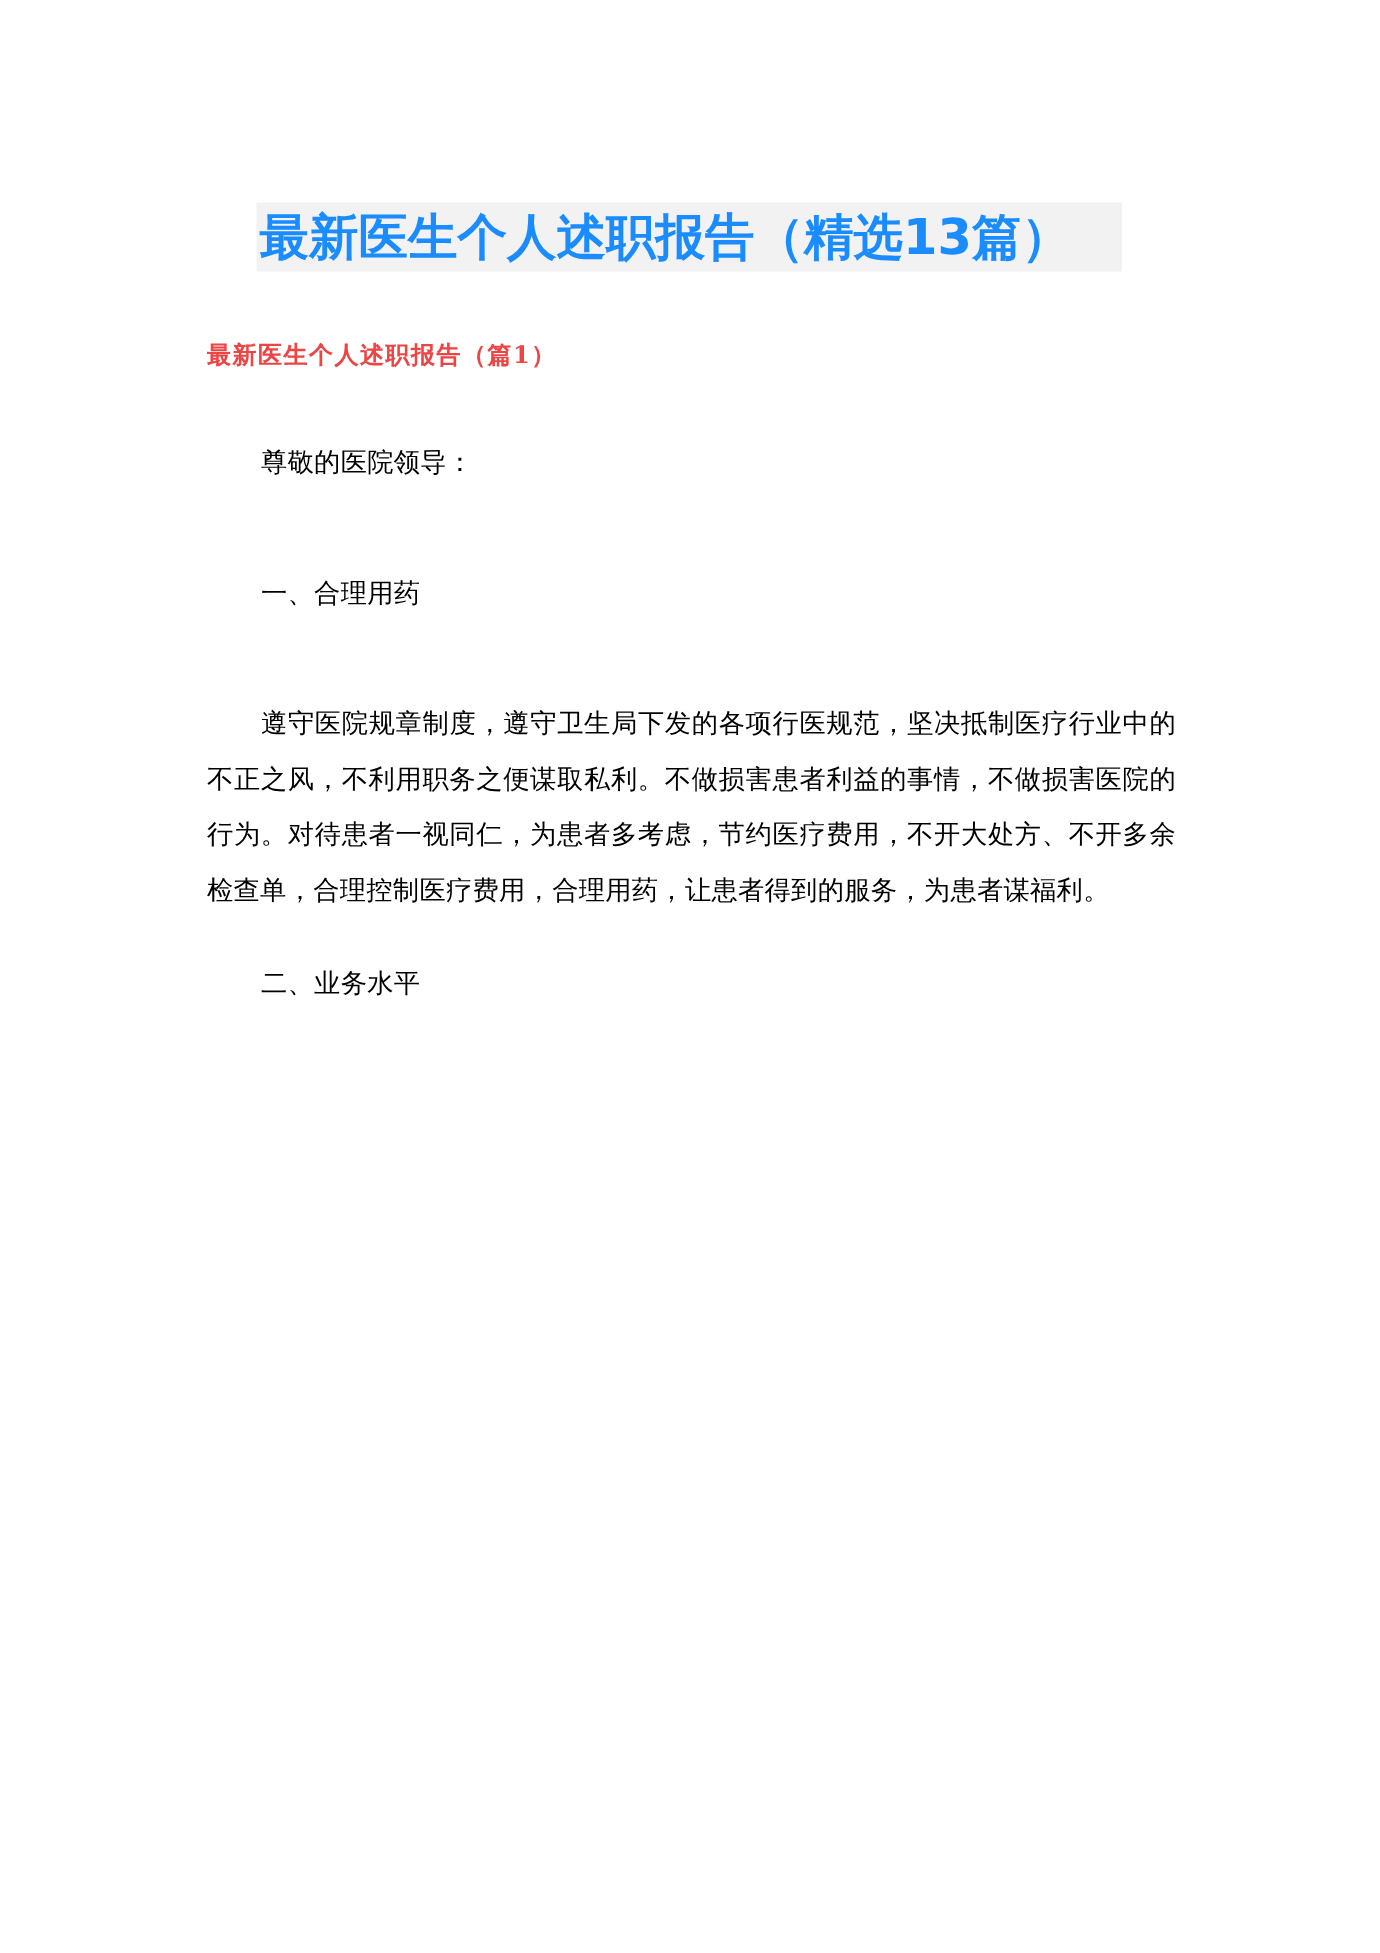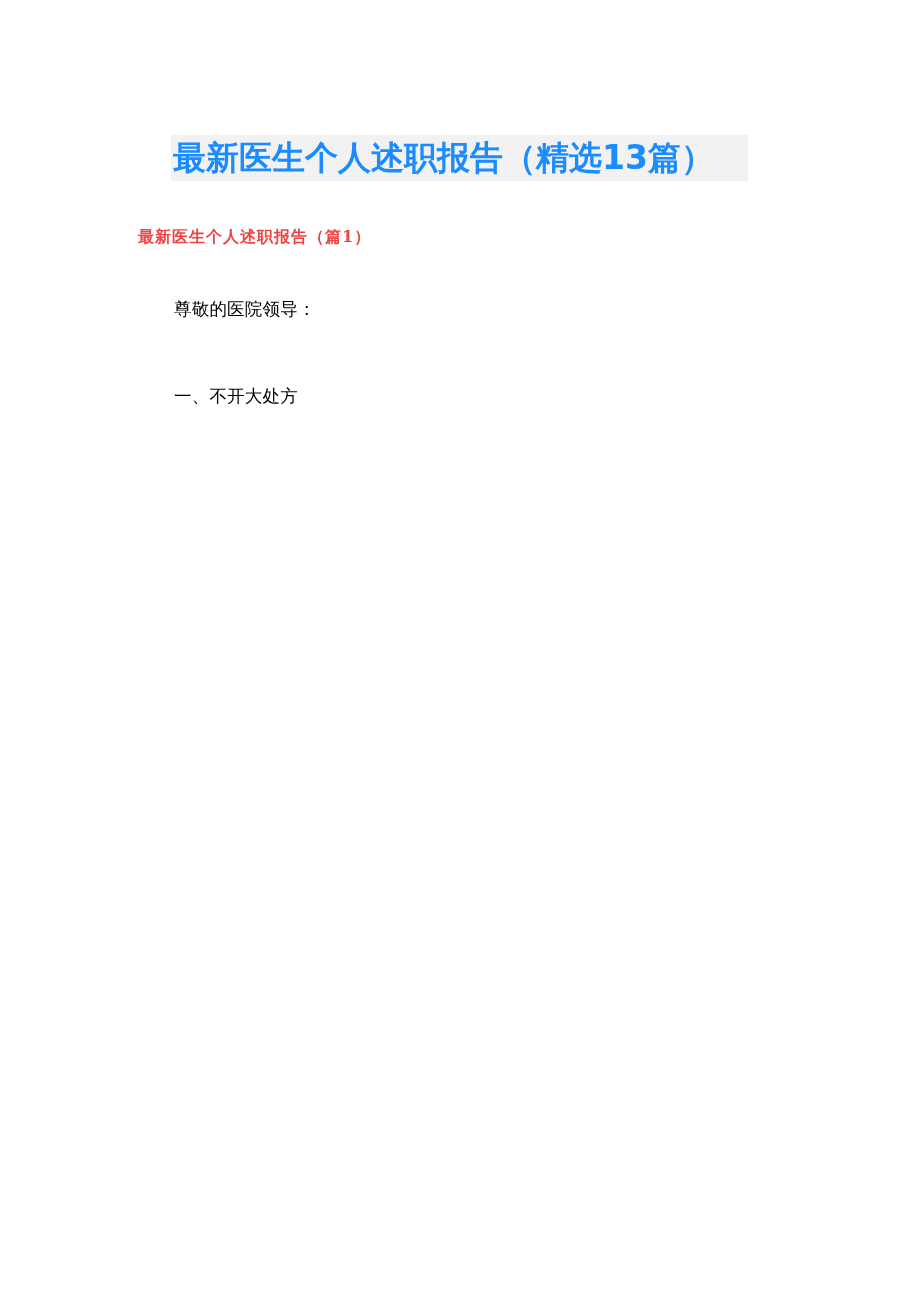--- a/index.html
+++ b/index.html
@@ -79,19 +79,21 @@
   <div class="title-wrap">
     <h1 class="title">最新医生个人述职报告（精选13篇）</h1>
   </div>
 
   <h2 class="subtitle">最新医生个人述职报告（篇1）</h2>
 
   <div class="body">
     <p class="para">尊敬的医院领导：</p>
     <div class="gap"></div>
     <div class="gap"></div>
-    <p class="para">一、不开大处方</p>
+    <p class="para">一、合理用药</p>
     <div class="gap"></div>
     <div class="gap"></div>
+    <p class="para">遵守医院规章制度，遵守卫生局下发的各项行医规范，坚决抵制医疗行业中的不正之风，不利用职务之便谋取私利。不做损害患者利益的事情，不做损害医院的行为。对待患者一视同仁，为患者多考虑，节约医疗费用，不开大处方、不开多余检查单，合理控制医疗费用，合理用药，让患者得到的服务，为患者谋福利。</p>
     <div class="gap"></div>
+    <p class="para">二、业务水平</p>
     <div class="gap"></div>
   </div>
 </div>
 
 </body></html>

